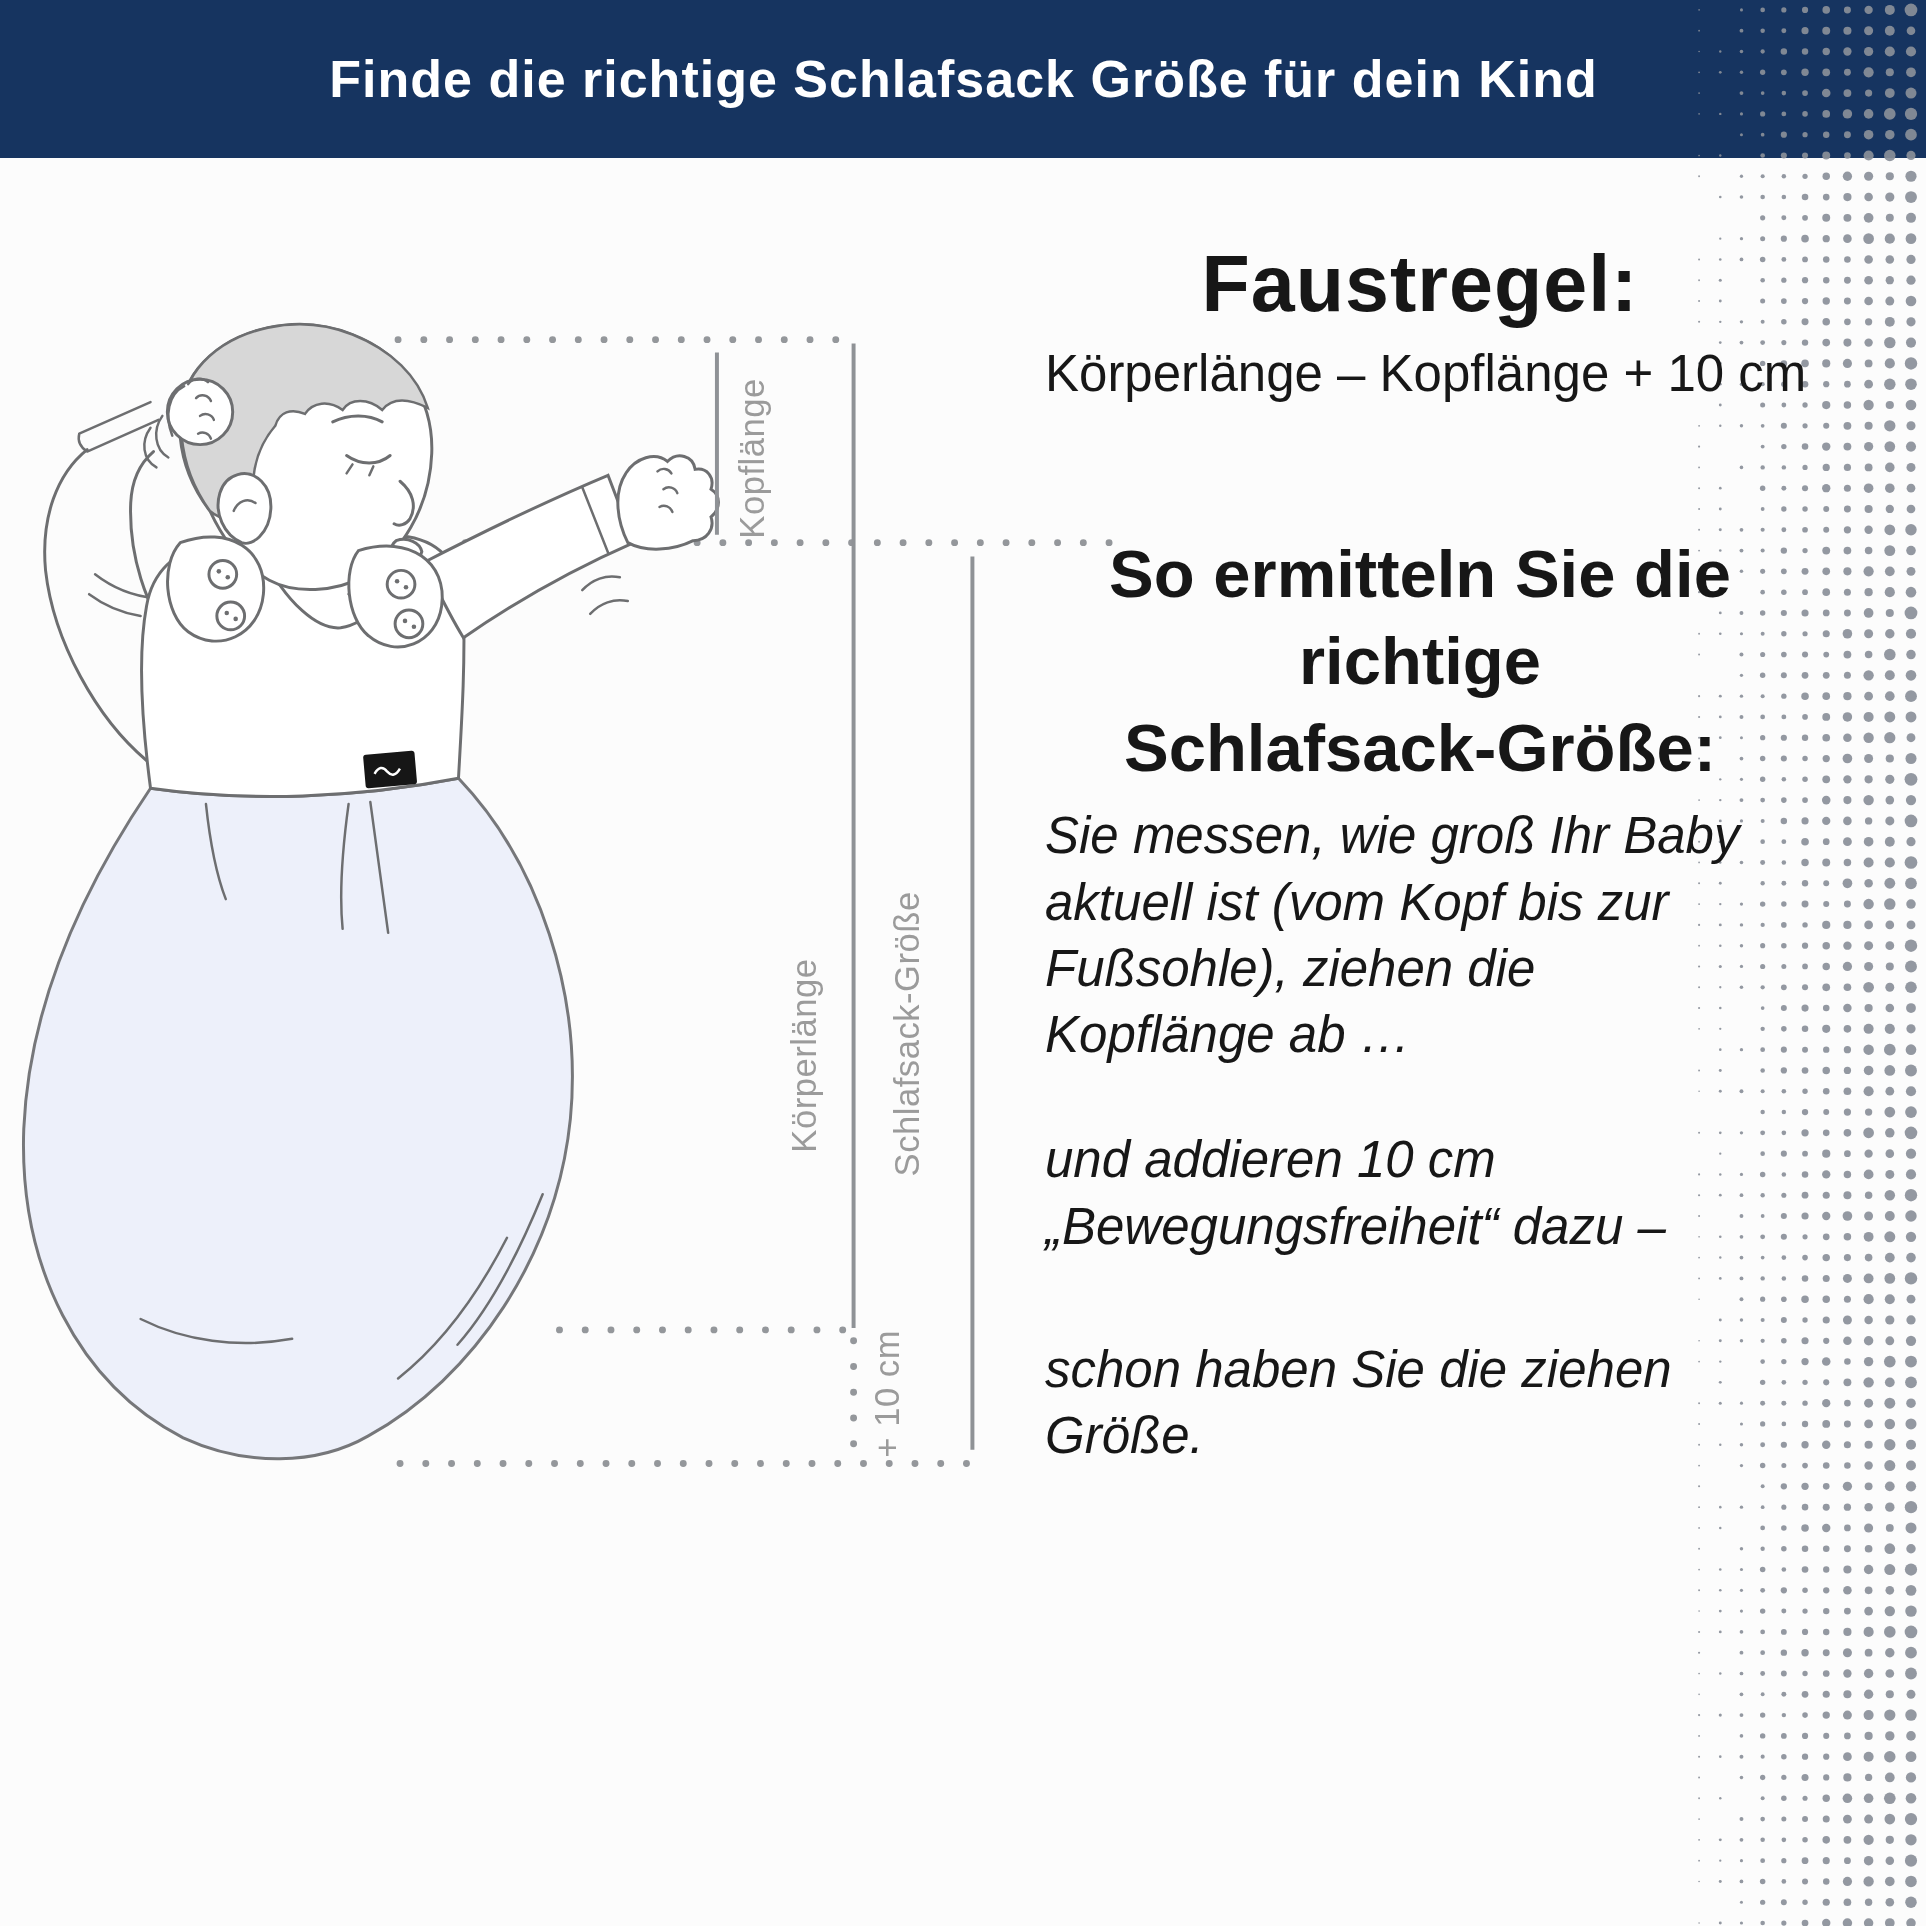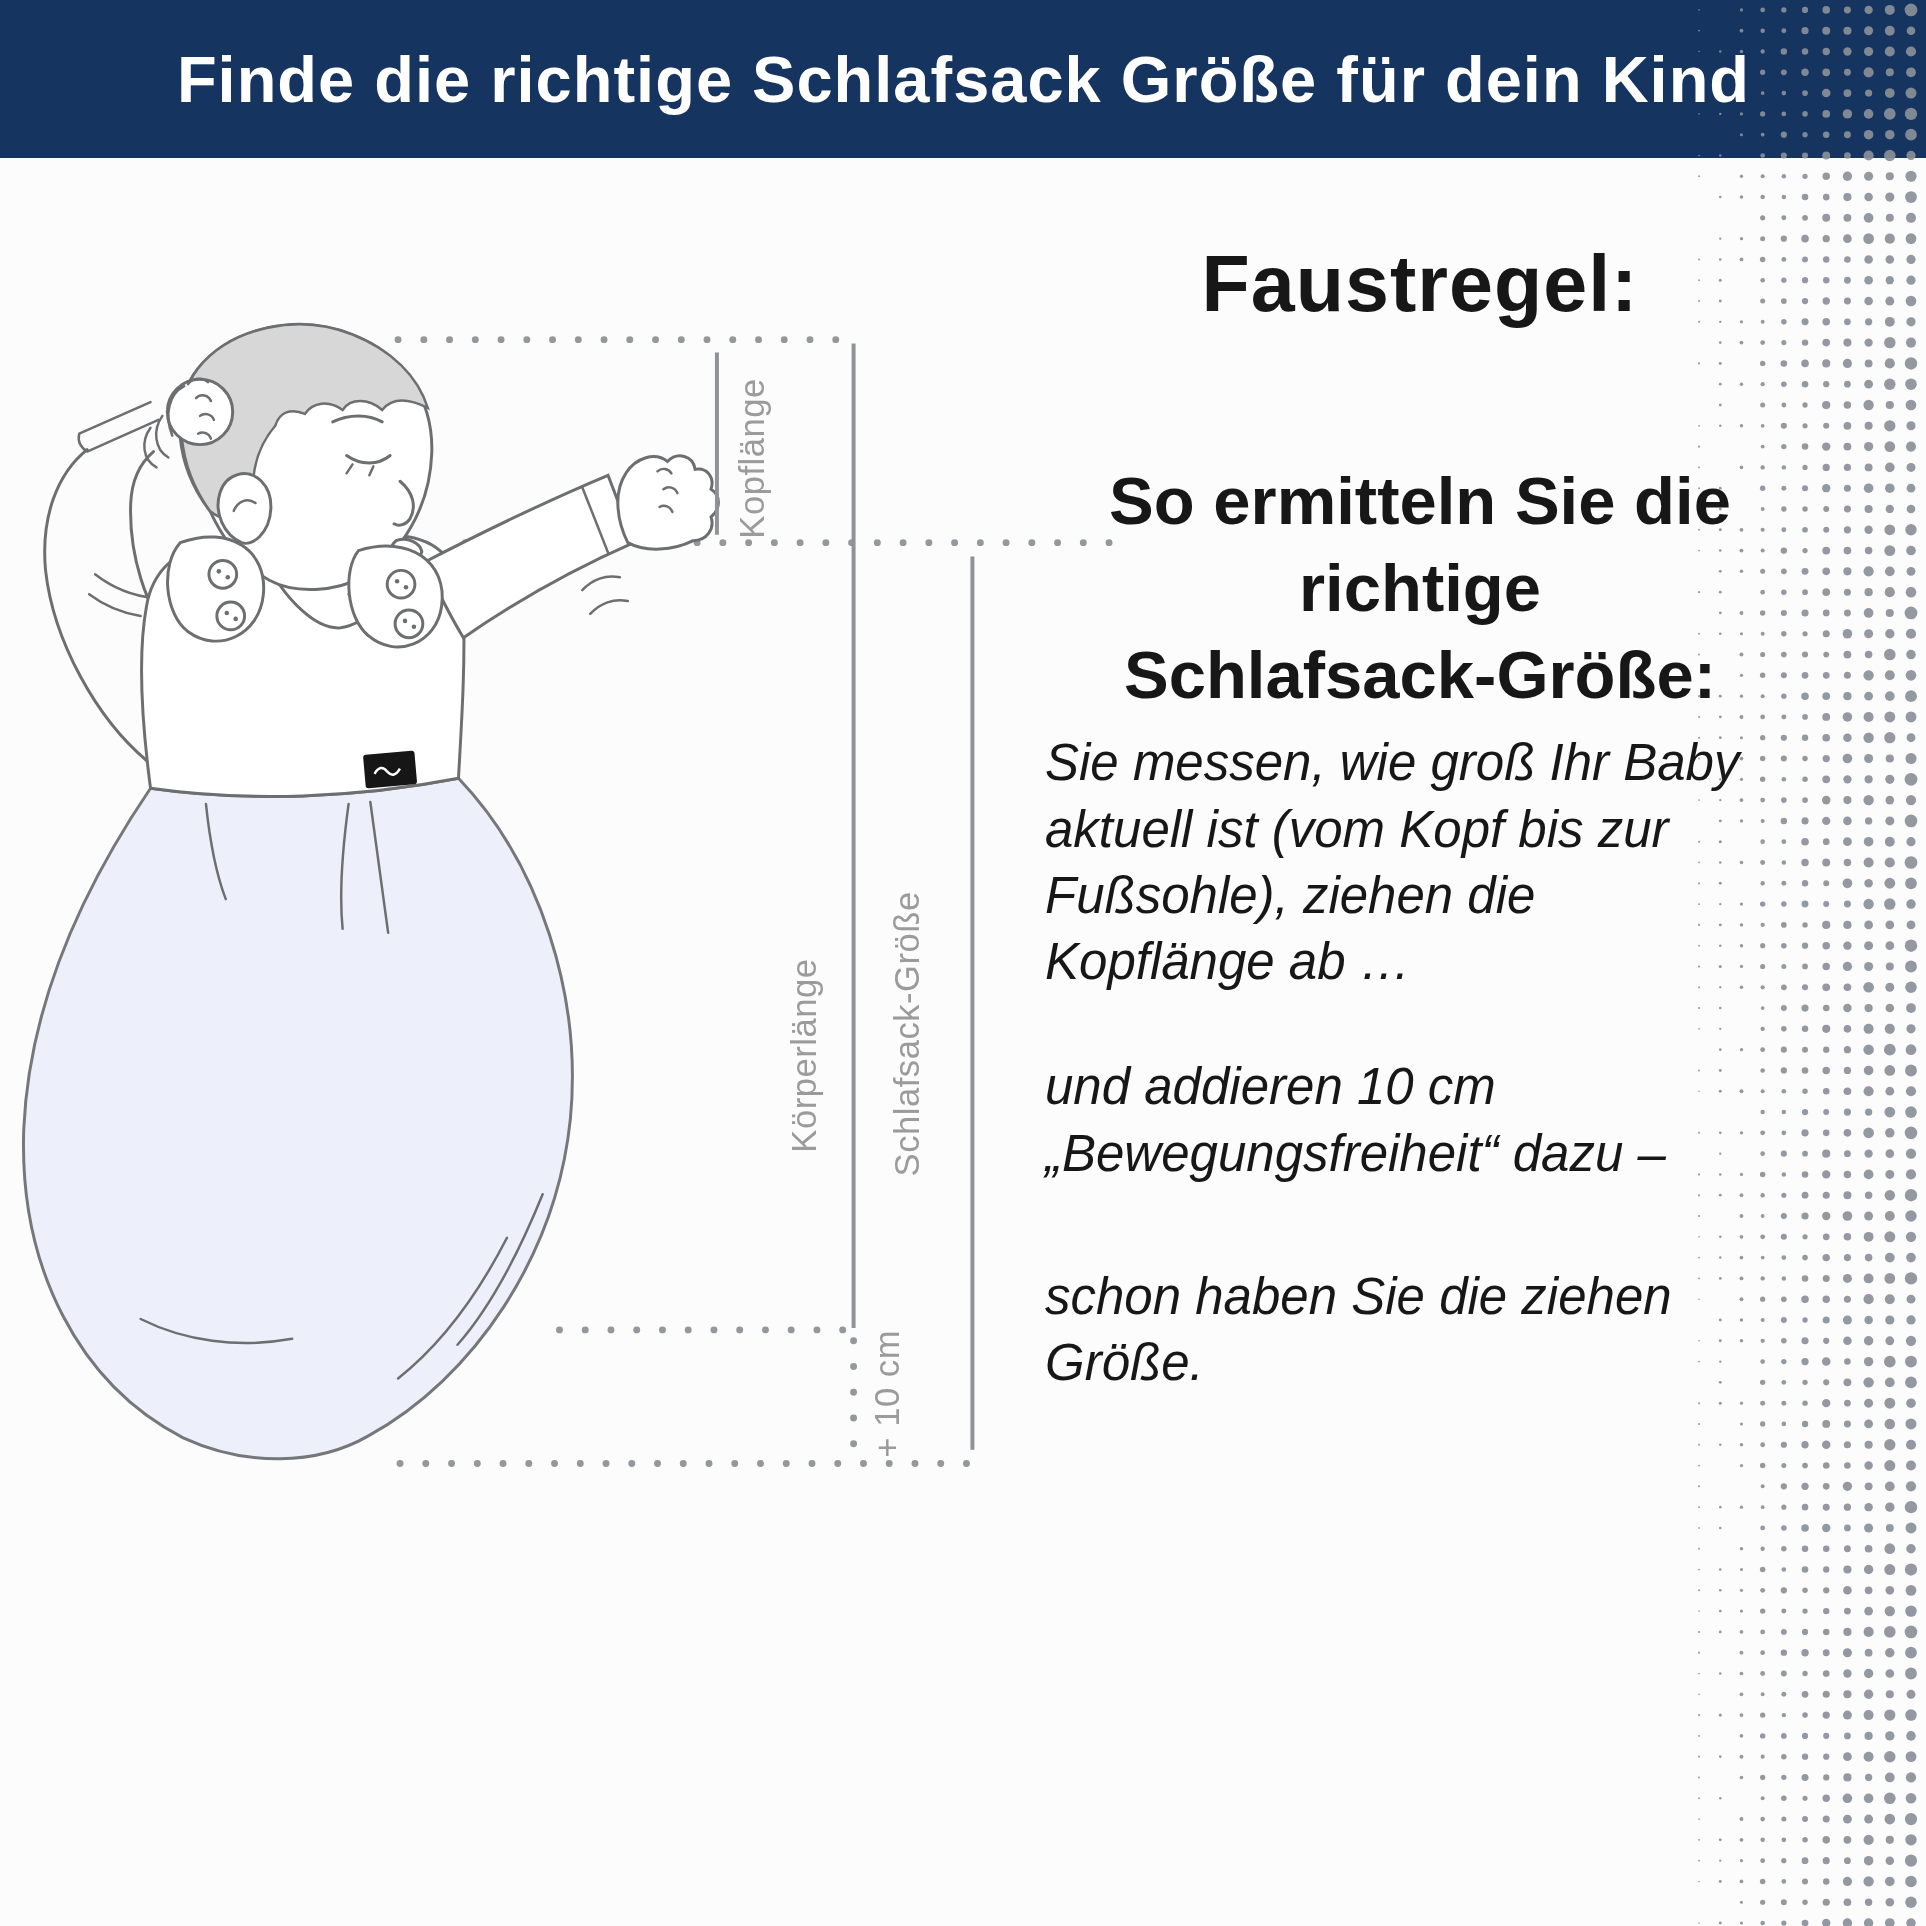--- a/index.html
+++ b/index.html
@@ -13,21 +13,21 @@
   .header-band{
     position:absolute;top:0;left:0;width:1927px;height:158px;
     background:#163460;
   }
   .dots-svg{
     position:absolute;top:0;left:1691px;width:236px;height:1927px;
   }
   .title-layer{
     position:absolute;top:0;left:0;width:1927px;height:158px;
     display:flex;align-items:center;justify-content:center;
-    color:#ffffff;font-size:65px;font-weight:700;letter-spacing:1px;
+    color:#ffffff;font-size:52px;font-weight:700;letter-spacing:1px;
     white-space:nowrap;
   }
   .diagram-svg{
     position:absolute;top:0;left:0;width:1927px;height:1927px;
   }
   .info{
     position:absolute;left:1045px;top:238px;width:750px;
     color:#171717;
   }
   .rule-heading{font-size:79px;font-weight:700;text-align:center;letter-spacing:1px;}
@@ -1114,20 +1114,21 @@
   <text class="meas-label" transform="translate(772,544) rotate(-90)">Kopflänge</text>
   <text class="meas-label" transform="translate(824,1164) rotate(-90)">Körperlänge</text>
   <text class="meas-label" transform="translate(928,1188) rotate(-90)">Schlafsack-Größe</text>
   <text class="meas-label" transform="translate(908,1472) rotate(-90)">+ 10 cm</text>
 </svg>
 
 <div class="title-layer">Finde die richtige Schlafsack Größe für dein Kind</div>
 
 <section class="info">
   <div class="rule-heading">Faustregel:</div>
+  <div class="rule-formula">Körperlänge – Kopflänge + 10 cm</div>
   <div class="howto-heading">So ermitteln Sie die richtige
 Schlafsack-Größe:</div>
   <p class="para p1">Sie messen, wie groß Ihr Baby
 aktuell ist (vom Kopf bis zur
 Fußsohle), ziehen die
 Kopflänge ab …</p>
   <p class="para p2">und addieren 10 cm
 „Bewegungsfreiheit“ dazu –</p>
   <p class="para p3">schon haben Sie die ziehen
 Größe.</p>

